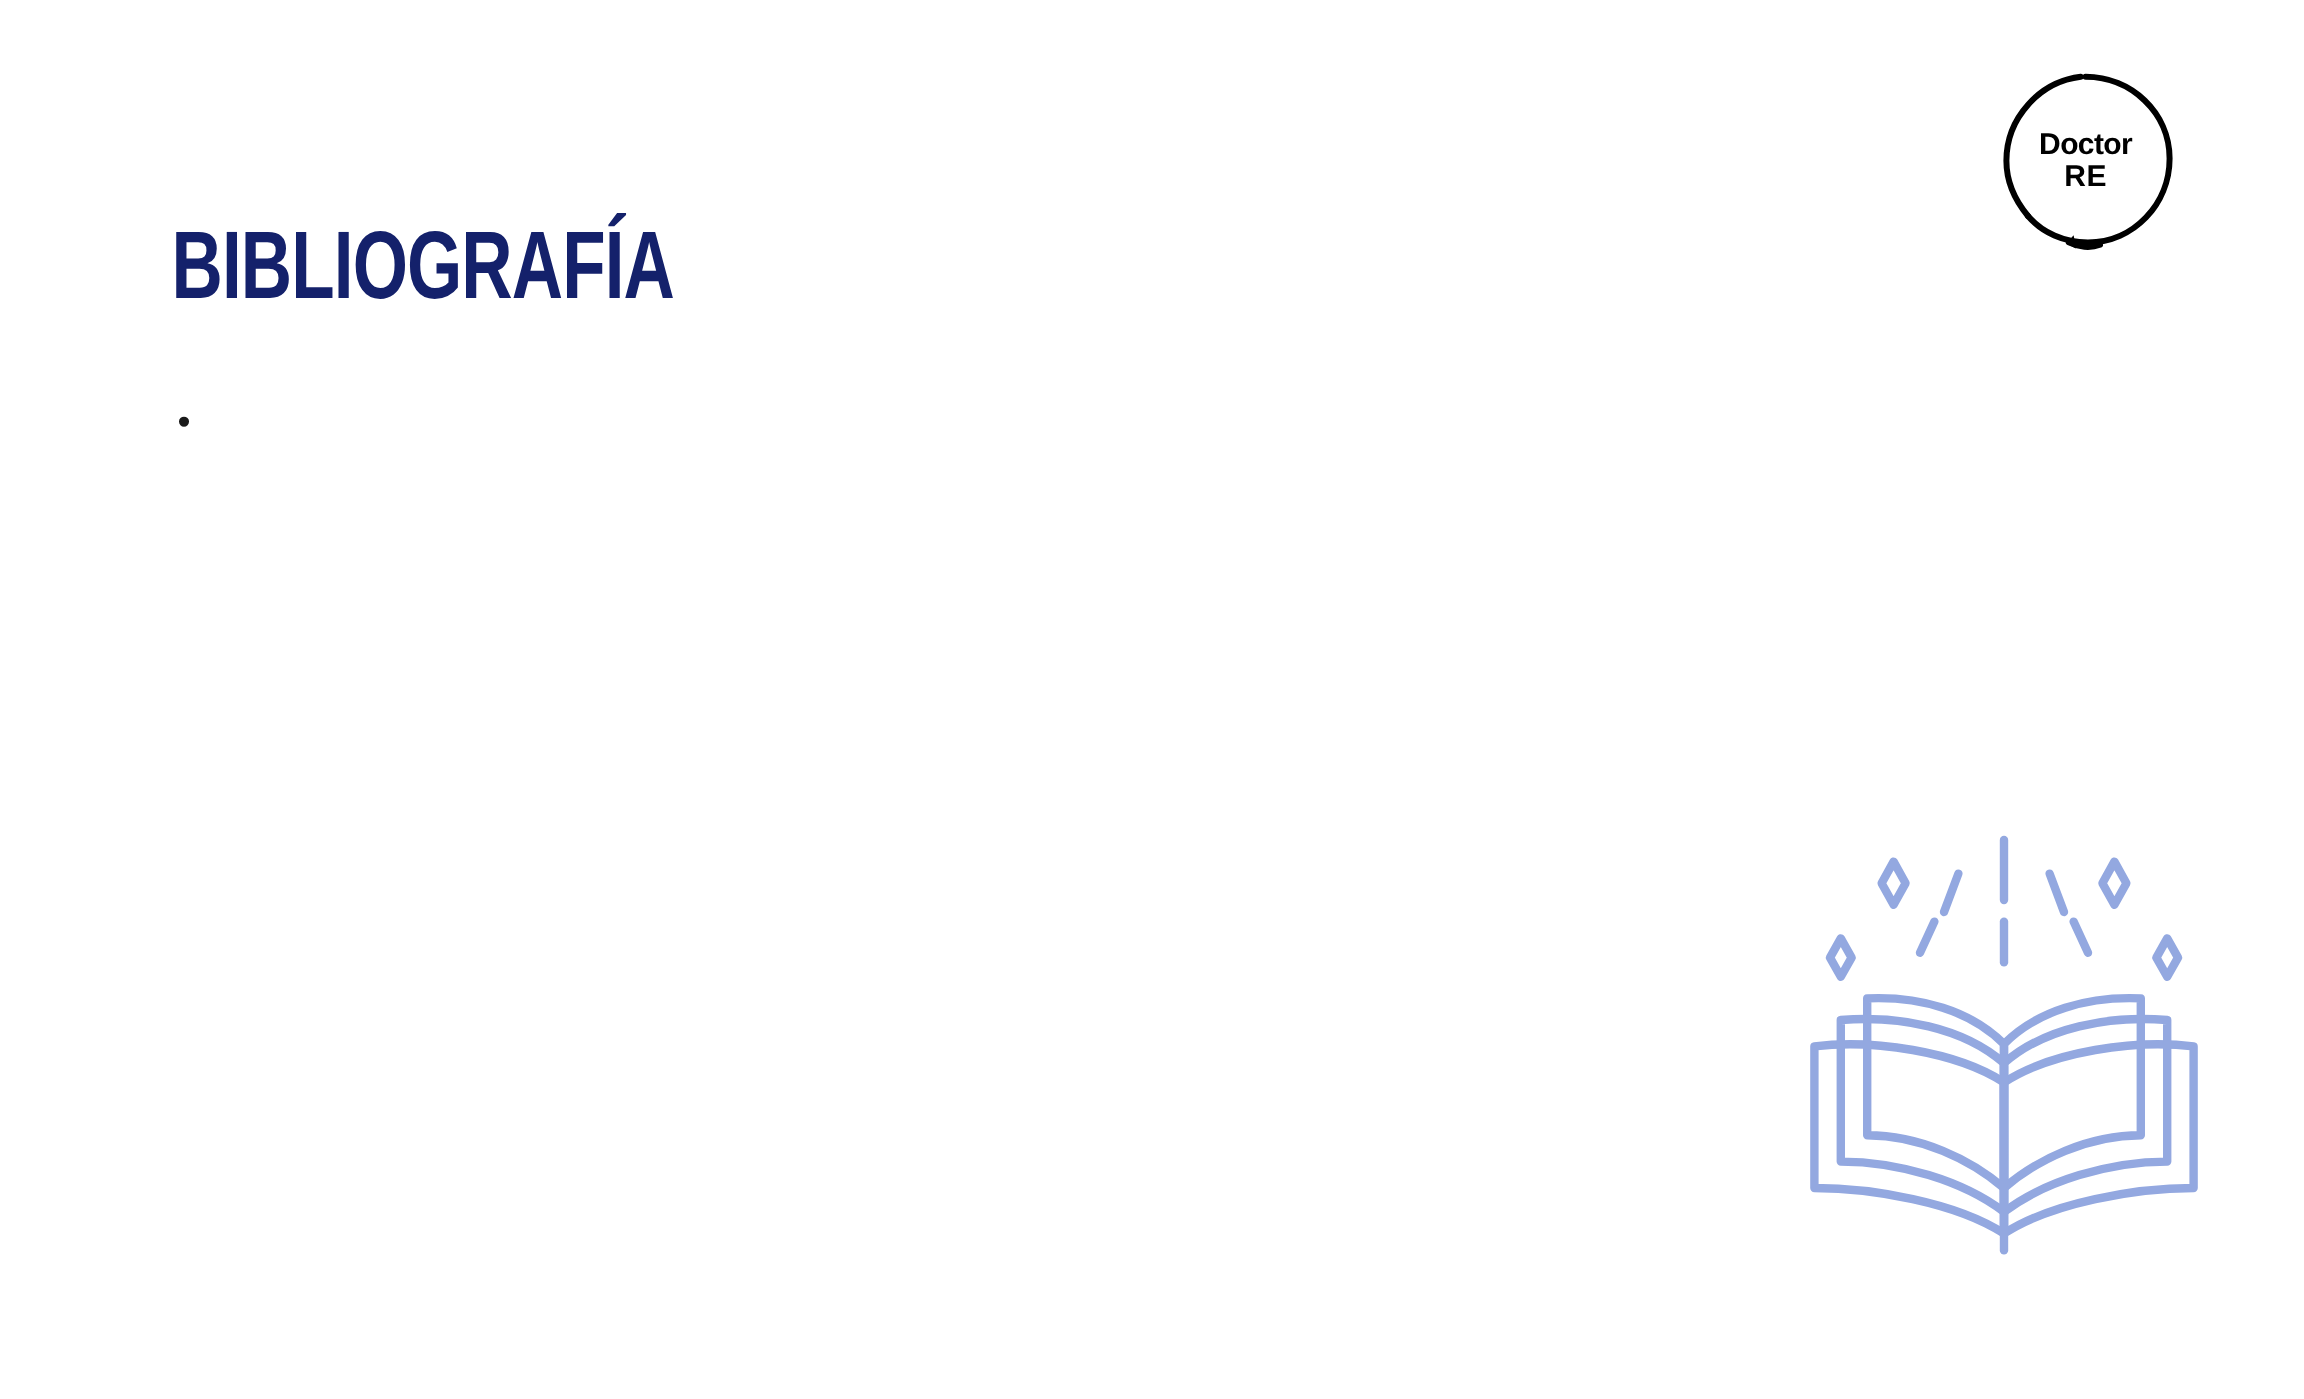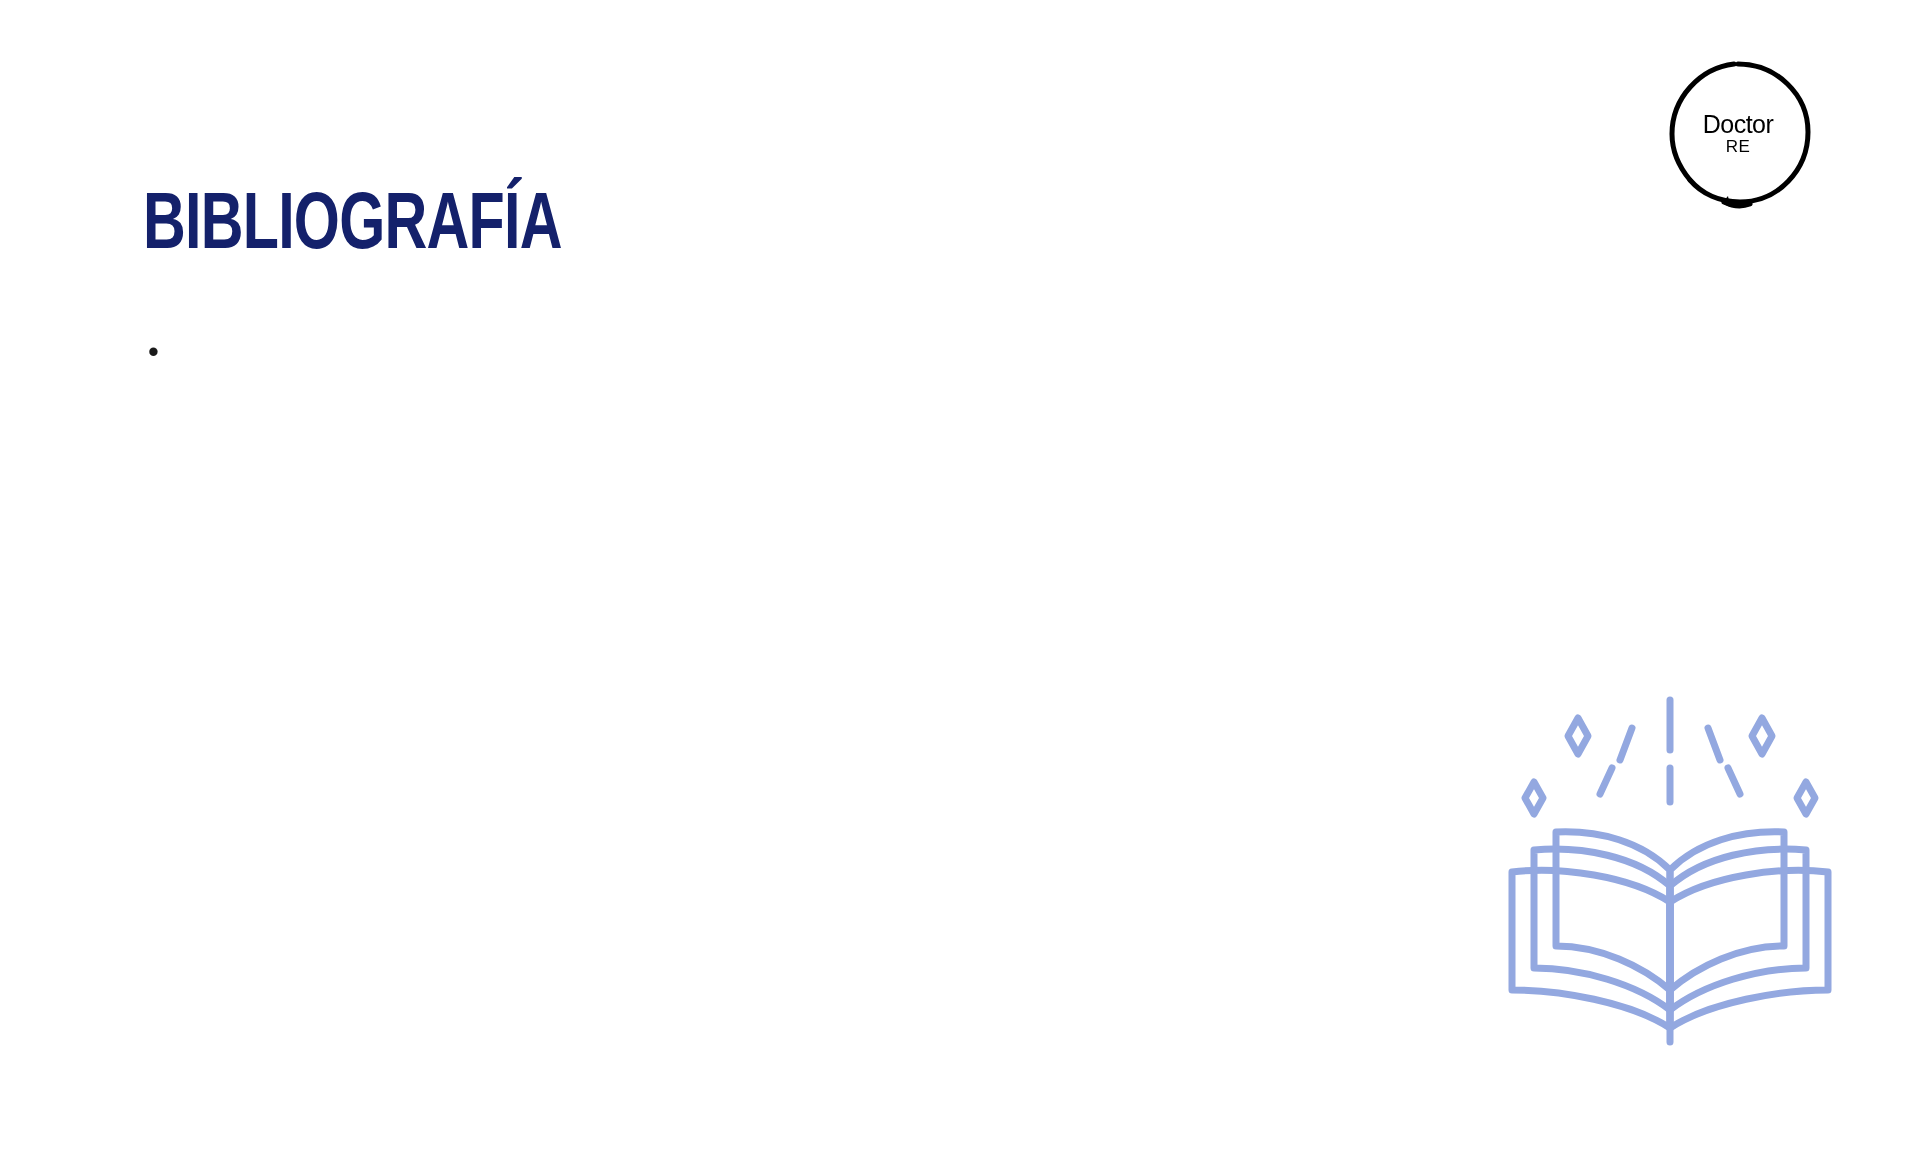--- a/index.html
+++ b/index.html
@@ -75,26 +75,26 @@
     position: absolute;
     left: 0;
     top: 0;
     width: 160px;
     height: 160px;
     display: flex;
     flex-direction: column;
     align-items: center;
     justify-content: center;
     font-family: "Liberation Sans", sans-serif;
-    font-weight: 400;
+    font-weight: 700;
     color: #000000;
     line-height: 1.08;
   }
   .logo-text .l1 { font-size: 25px; letter-spacing: -0.5px; }
-  .logo-text .l2 { font-size: 17px; letter-spacing: 0.5px; }
+  .logo-text .l2 { font-size: 25px; letter-spacing: 0.5px; }
 
   
   .book-illustration {
     position: absolute;
     left: 1500px;
     top: 690px;
     width: 340px;
     height: 390px;
   }
   .book-illustration svg { display: block; }

